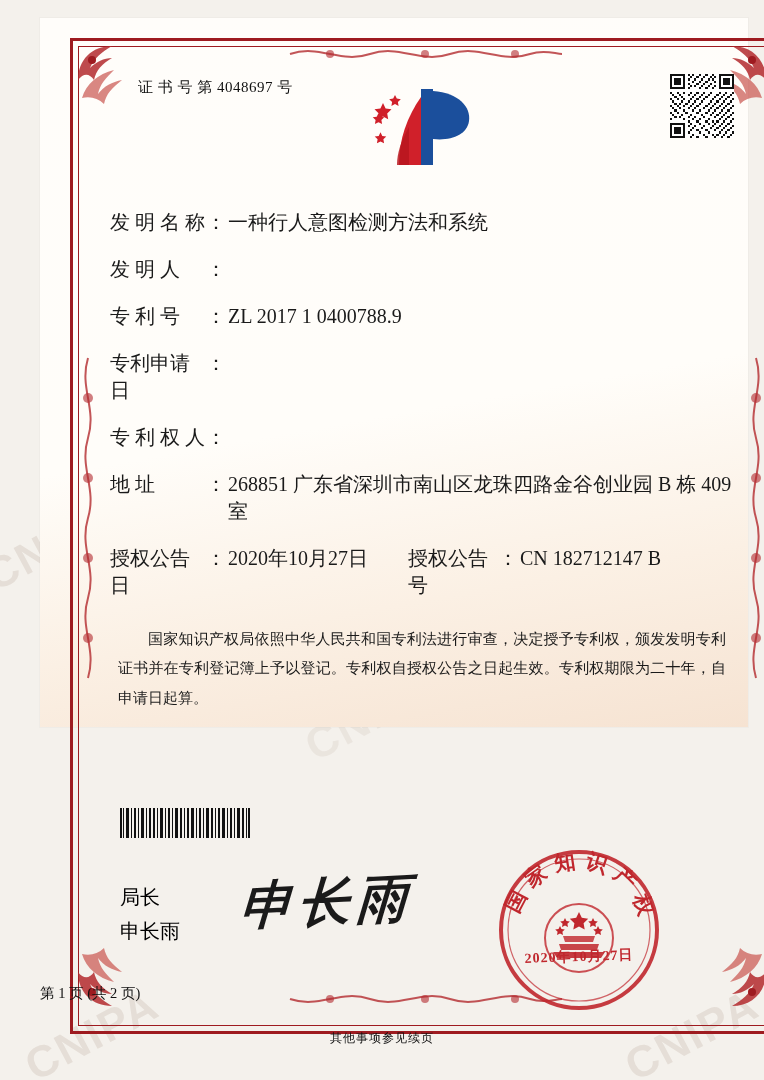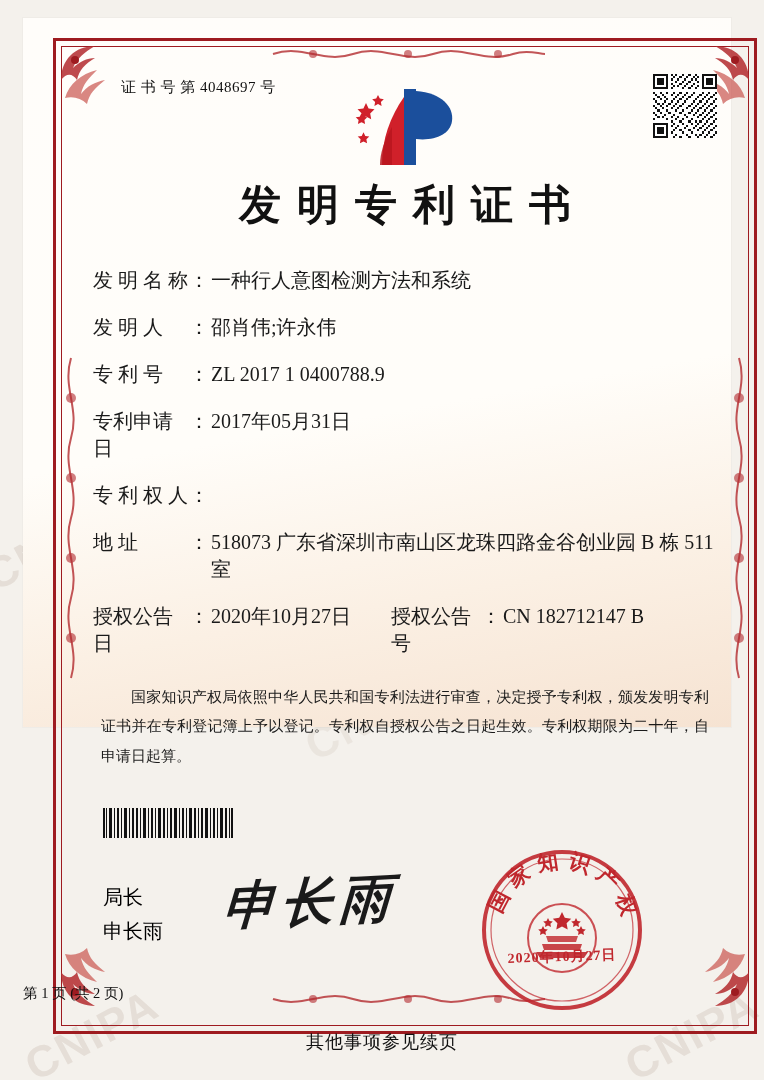--- a/index.html
+++ b/index.html
@@ -31,21 +31,21 @@
   .wm1 { left: 190px; top: 170px; font-size: 44px; }
   .wm2 { left: 480px; top: 340px; font-size: 44px; }
   .wm3 { left: -20px; top: 520px; font-size: 44px; }
   .wm4 { left: 300px; top: 690px; font-size: 44px; opacity:.35;}
   .wm5 { left: 20px; top: 1010px; font-size: 44px; }
   .wm6 { left: 620px; top: 1010px; font-size: 44px; }
 
   
   .page {
     position: absolute;
-    left: 23px; top: 18px;
+    left: 40px; top: 18px;
     width: 708px; height: 709px;
     background: linear-gradient(170deg,#fffdfa 0%,#fffdf9 55%,#fbf0e4 78%,#f6e3d2 100%);
     box-shadow: 0 0 0 1px rgba(0,0,0,.02);
   }
   .border-outer {
     position: absolute;
     left: 30px; top: 20px;
     width: 704px; height: 996px;
     border: 3px solid #9e1b20;
     box-sizing: border-box;
@@ -205,21 +205,21 @@
     text-align: left;
     font-size: 14.5px;
     color: #111;
   }
 
   .footnote {
     position: absolute;
     left: 0; right: 0;
     top: 1030px;
     text-align: center;
-    font-size: 18px;
+    font-size: 12px;
     color: #111;
     letter-spacing: 1px;
   }
 </style>
 </head>
 <body>
 
 <div class="wm wm1">CNIPA</div>
 <div class="wm wm2">CNIPA</div>
 <div class="wm wm3">CNIPA</div>
@@ -518,69 +518,66 @@
 
         <g fill="#d0202a">
           <path d="M36 20 l2.6 5.4 5.9 .8 -4.3 4.2 1 5.9 -5.2-2.8 -5.2 2.8 1-5.9 -4.3-4.2 5.9-.8 Z"></path>
           <path d="M30 40 l2.1 4.3 4.7 .7 -3.4 3.3 .8 4.7 -4.2-2.2 -4.2 2.2 .8-4.7 -3.4-3.3 4.7-.7 Z" transform="translate(6,-4) scale(.85)"></path>
           <path d="M30 58 l2.1 4.3 4.7 .7 -3.4 3.3 .8 4.7 -4.2-2.2 -4.2 2.2 .8-4.7 -3.4-3.3 4.7-.7 Z" transform="translate(8,0) scale(.85)"></path>
           <path d="M48 14 l1.8 3.6 4 .6 -2.9 2.8 .7 4 -3.6-1.9 -3.6 1.9 .7-4 -2.9-2.8 4-.6 Z" transform="translate(0,-2)"></path>
         </g>
       </svg>
     </div>
 
-    <div class="title">发明专利证书</div>
 
     <div class="fields">
 
       <div class="row">
         <div class="lbl">
           <span>发 明 名 称</span>
           <span class="colon">：</span>
         </div>
         <div class="val">一种行人意图检测方法和系统</div>
       </div>
 
       <div class="row">
         <div class="lbl">
           <span>发 明 人</span>
           <span class="colon">：</span>
         </div>
-        <div class="val">邵肖伟;许永伟</div>
       </div>
 
       <div class="row">
         <div class="lbl">
           <span>专 利 号</span>
           <span class="colon">：</span>
         </div>
         <div class="val">ZL 2017 1 0400788.9</div>
       </div>
 
       <div class="row">
         <div class="lbl">
           <span>专利申请日</span>
           <span class="colon">：</span>
         </div>
-        <div class="val">2017年05月31日</div>
       </div>
 
       <div class="row">
         <div class="lbl">
           <span>专 利 权 人</span>
           <span class="colon">：</span>
         </div>
       </div>
 
       <div class="row">
         <div class="lbl">
           <span>地 址</span>
           <span class="colon">：</span>
         </div>
-        <div class="val">518073 广东省深圳市南山区龙珠四路金谷创业园 B 栋 511 室</div>
+        <div class="val">268851 广东省深圳市南山区龙珠四路金谷创业园 B 栋 409 室</div>
       </div>
 
       <div class="row row-split">
         <div class="lbl">
           <span>授权公告日</span>
           <span class="colon">：</span>
         </div>
         <div class="half-val">2020年10月27日</div>
         <div class="half-label">
           <span>授权公告号</span>

